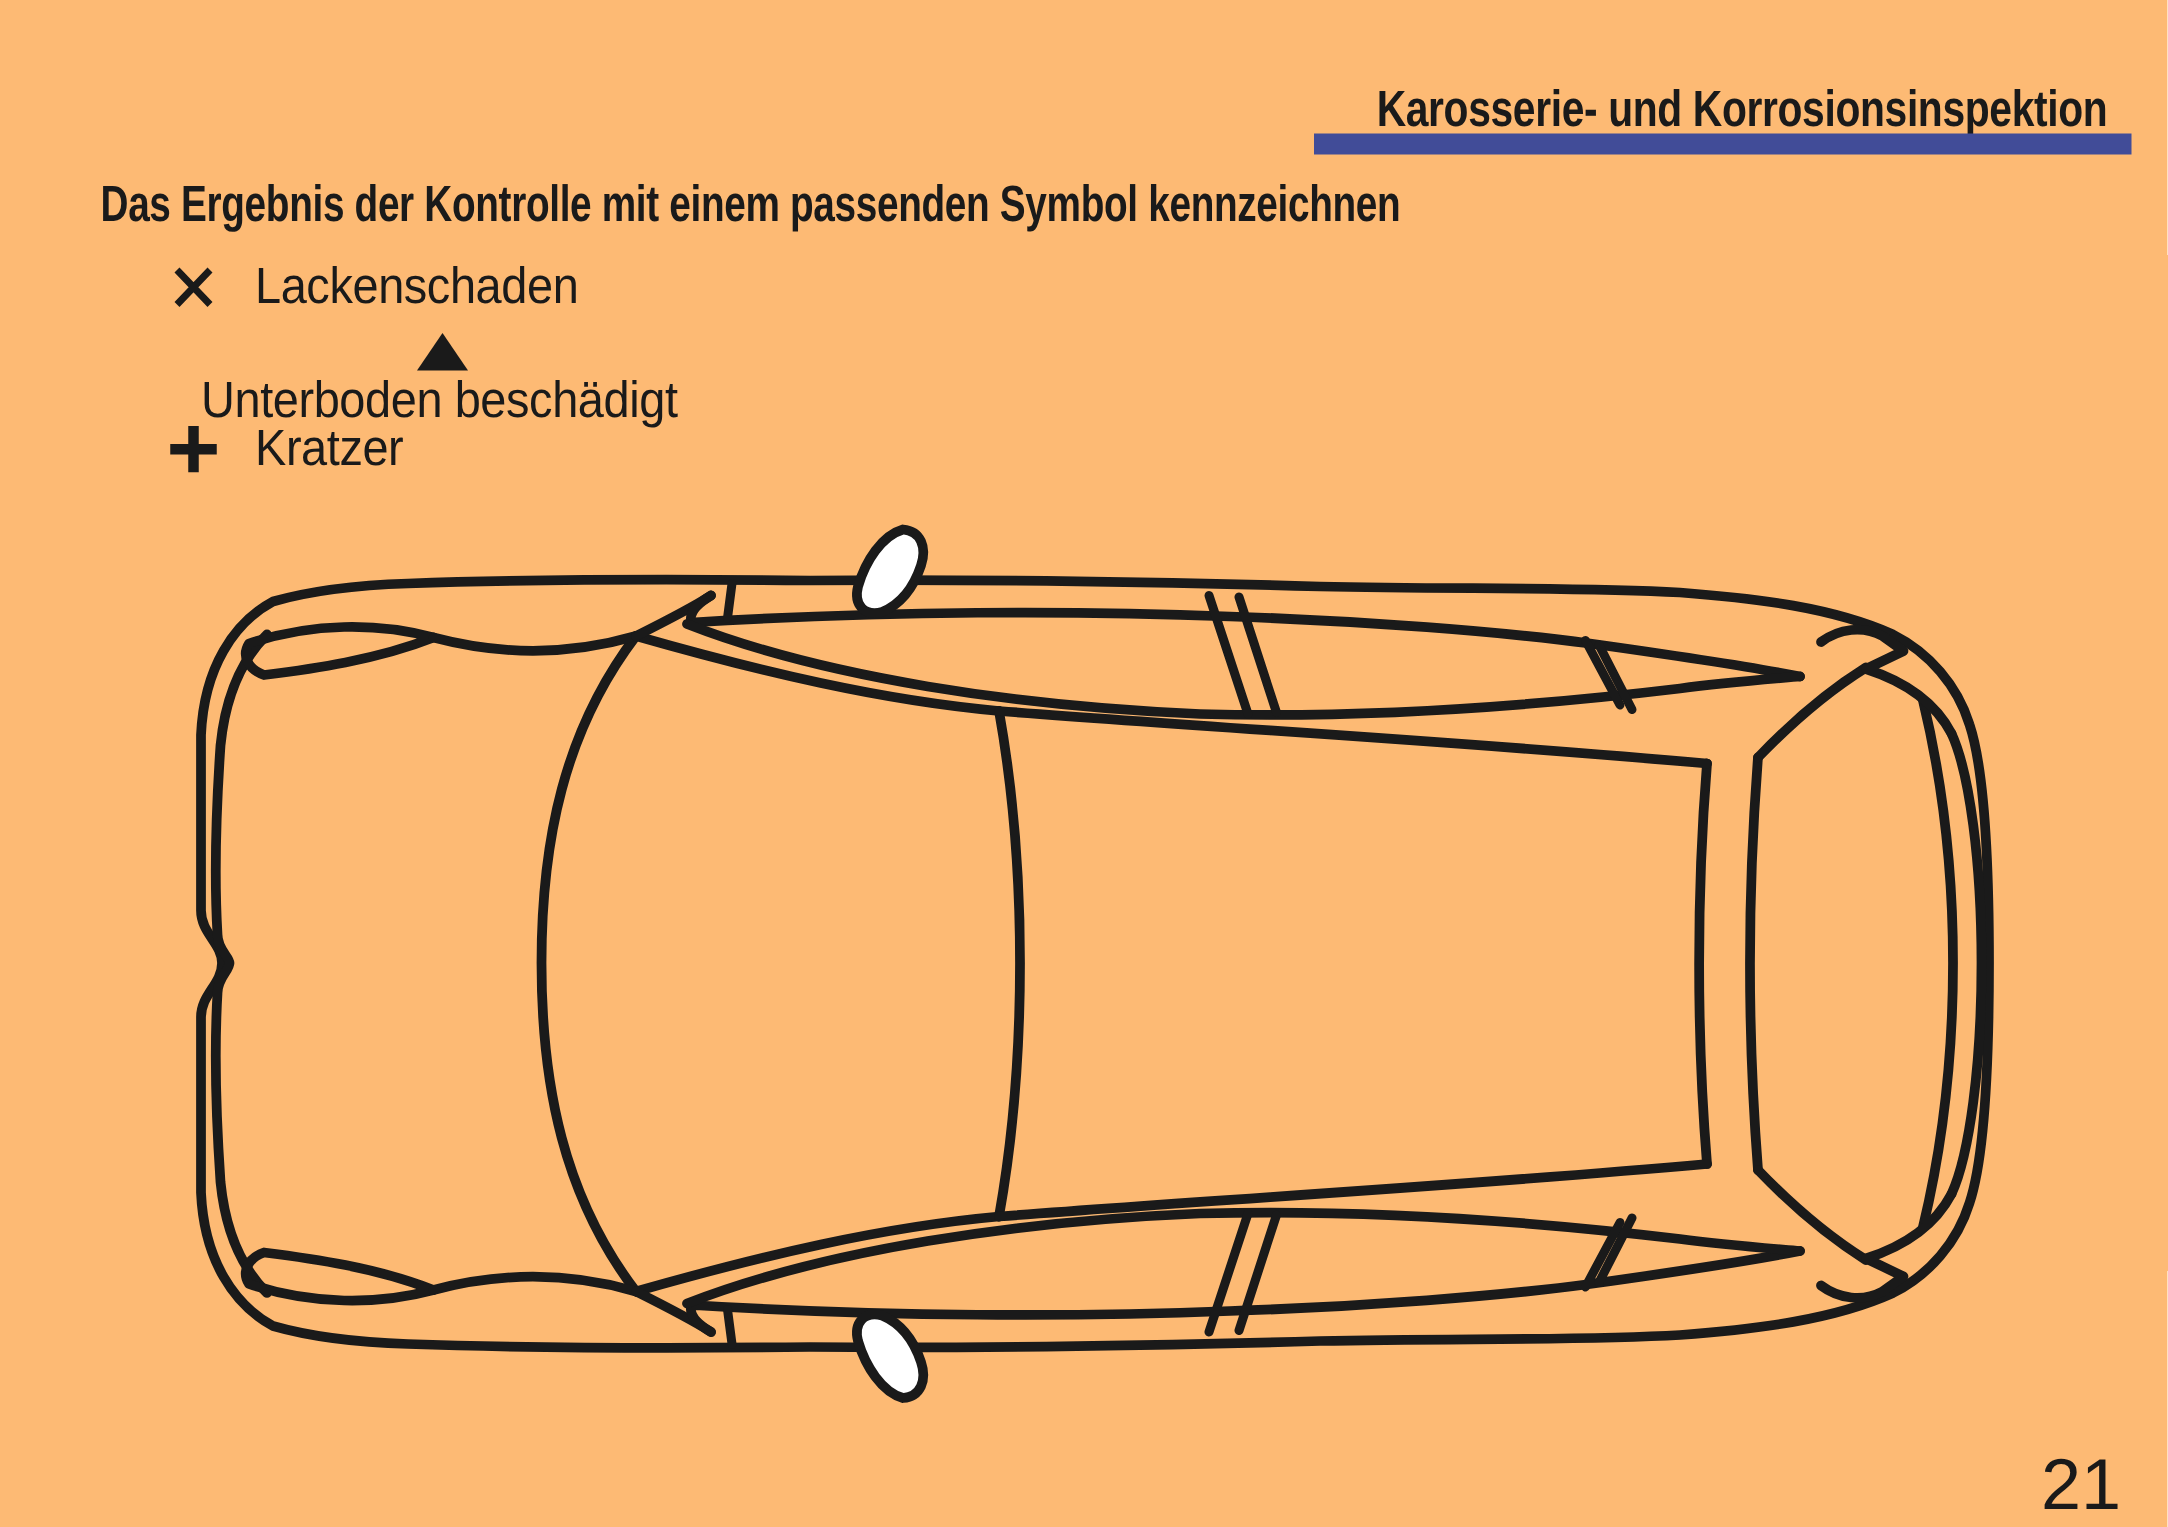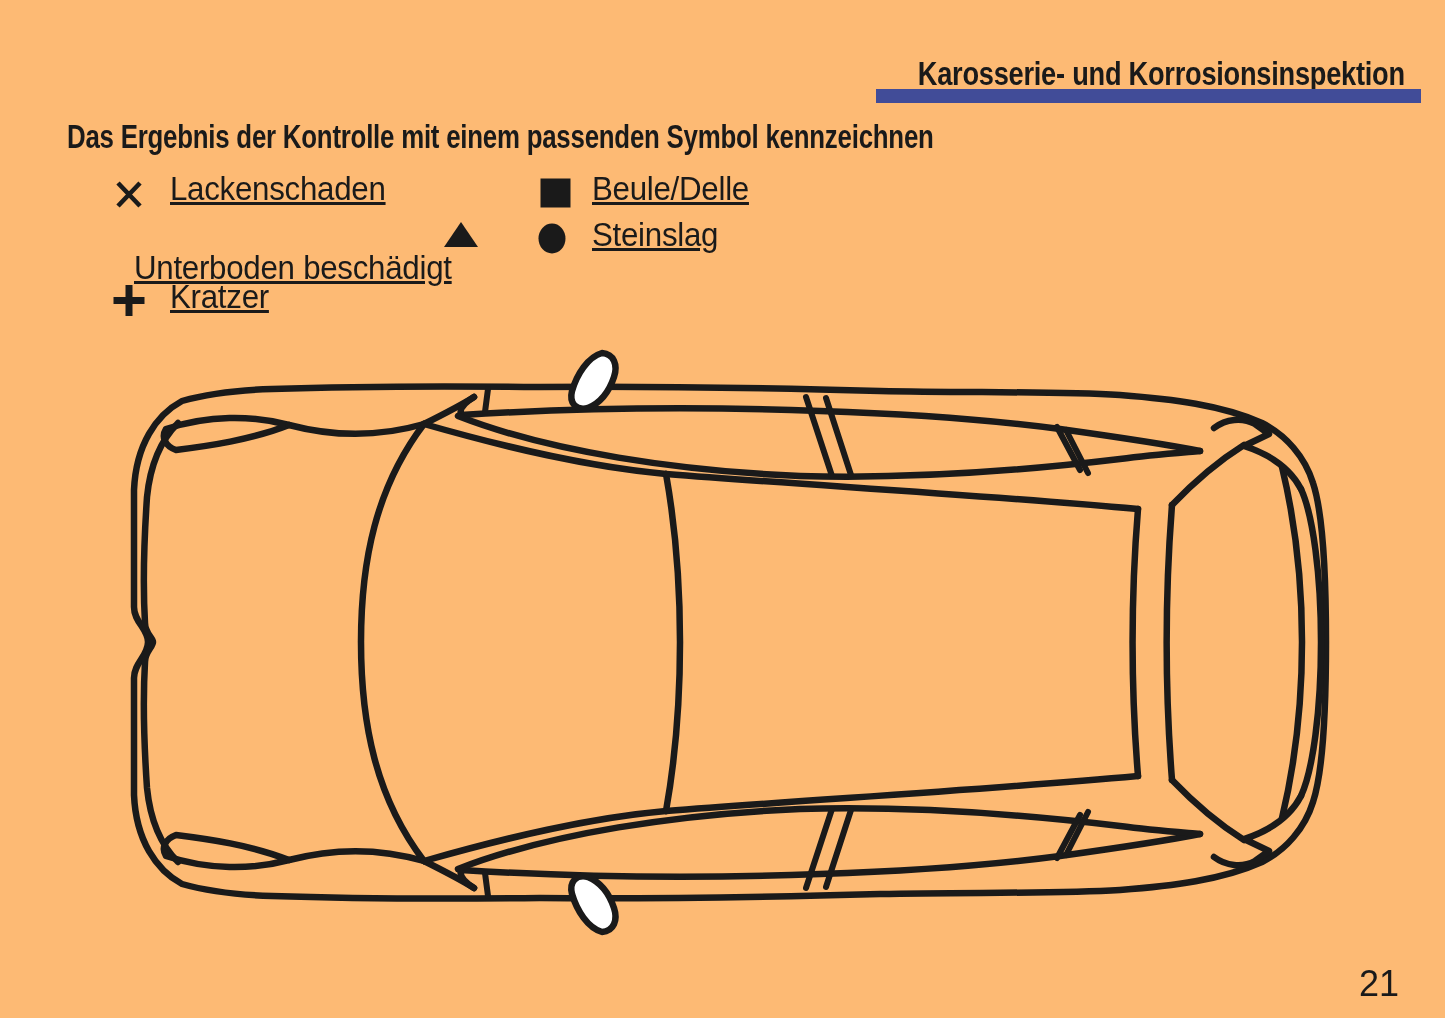--- a/index.html
+++ b/index.html
@@ -17,34 +17,34 @@
   }
 
   .instruction{
     position:absolute; left:67px; top:117px;
     font-size:34px; font-weight:bold; white-space:nowrap;
     transform:scaleX(0.76); transform-origin:0 50%;
     letter-spacing:-0.3px;
   }
 
   .legend-row{
-    position:absolute; display:flex; align-items:flex-end; height:34px;text-decoration:underline;
+    position:absolute; display:flex; align-items:center; height:34px;
   }
   .legend-row .sym{flex:0 0 auto; display:block;}
   .legend-label{
     font-size:34px; white-space:nowrap;
     transform:scaleX(0.92); transform-origin:0 50%;
     letter-spacing:-0.3px;
   }
 
   .car-wrap{position:absolute; left:120px; top:345px; width:1220px; height:595px;}
 
   .page-number{
-    position:absolute; top:963px; right:46px;
-    font-size:36px;
+    position:absolute; top:963px; right:31px;
+    font-size:48px;
   }
 </style>
 </head>
 <body>
 
 <div class="page">
 
   <div class="header-title">Karosserie- und Korrosionsinspektion</div>
   <div class="header-bar" style="background:#414C98"></div>
 
@@ -64,33 +64,21 @@
     <span class="legend-label" style="margin-left:23px">Unterboden beschädigt</span>
   </div>
 
   <div class="legend-row" style="left:113px; top:282px;">
     <svg class="sym" width="32" height="31" viewBox="0 0 32 31">
       <path d="M12.5 0 L19.5 0 L19.5 12 L31.5 12 L31.5 19 L19.5 19 L19.5 31 L12.5 31 L12.5 19 L0.5 19 L0.5 12 L12.5 12 Z" fill="#1a1a1a"></path>
     </svg>
     <span class="legend-label" style="margin-left:25px">Kratzer</span>
   </div>
 
-  <div class="legend-row" style="left:540px; top:174px;">
-    <svg class="sym" width="31" height="30" viewBox="0 0 31 30">
-      <rect x="0.5" y="0.5" width="30" height="29" fill="#1a1a1a"></rect>
-    </svg>
-    <span class="legend-label" style="margin-left:21px">Beule/Delle</span>
-  </div>
 
-  <div class="legend-row" style="left:538px; top:220px;">
-    <svg class="sym" width="28" height="31" viewBox="0 0 28 31">
-      <ellipse cx="14" cy="15.5" rx="13.5" ry="15" fill="#1a1a1a"></ellipse>
-    </svg>
-    <span class="legend-label" style="margin-left:26px">Steinslag</span>
-  </div>
 
   <div class="car-wrap">
     <svg width="1220" height="595" viewBox="0 0 1220 595" xmlns="http://www.w3.org/2000/svg" xmlns:xlink="http://www.w3.org/1999/xlink" fill="none" stroke="#1a1a1a" stroke-width="6.5" stroke-linecap="round" stroke-linejoin="round">
 
       <path d="
         M 14,145
         C 16,100 36,70 62,56
         C 90,48 120,45 152,44
         C 240,41 330,41 420,42
         C 540,41 650,43 760,46

